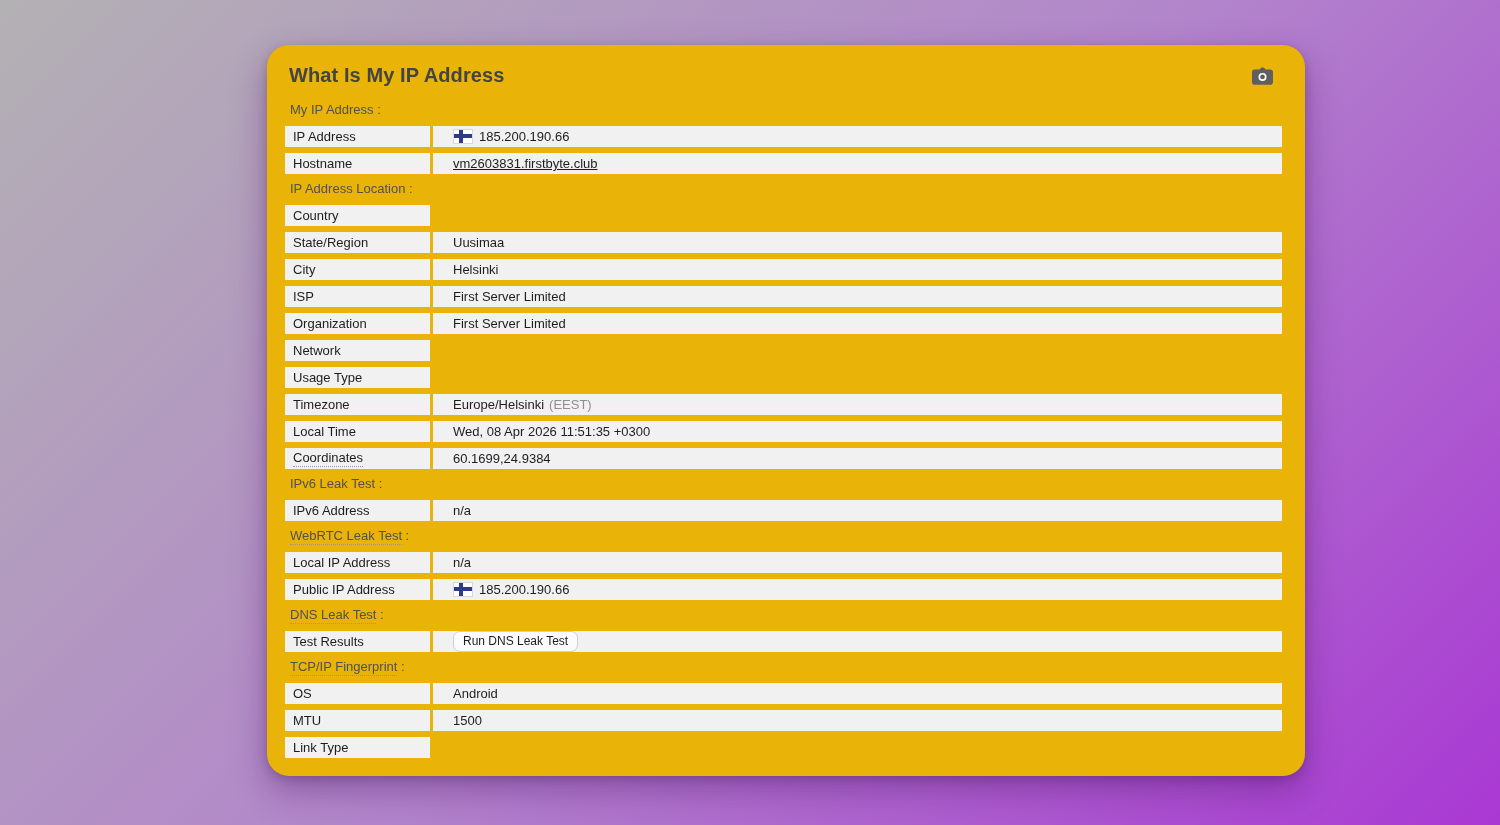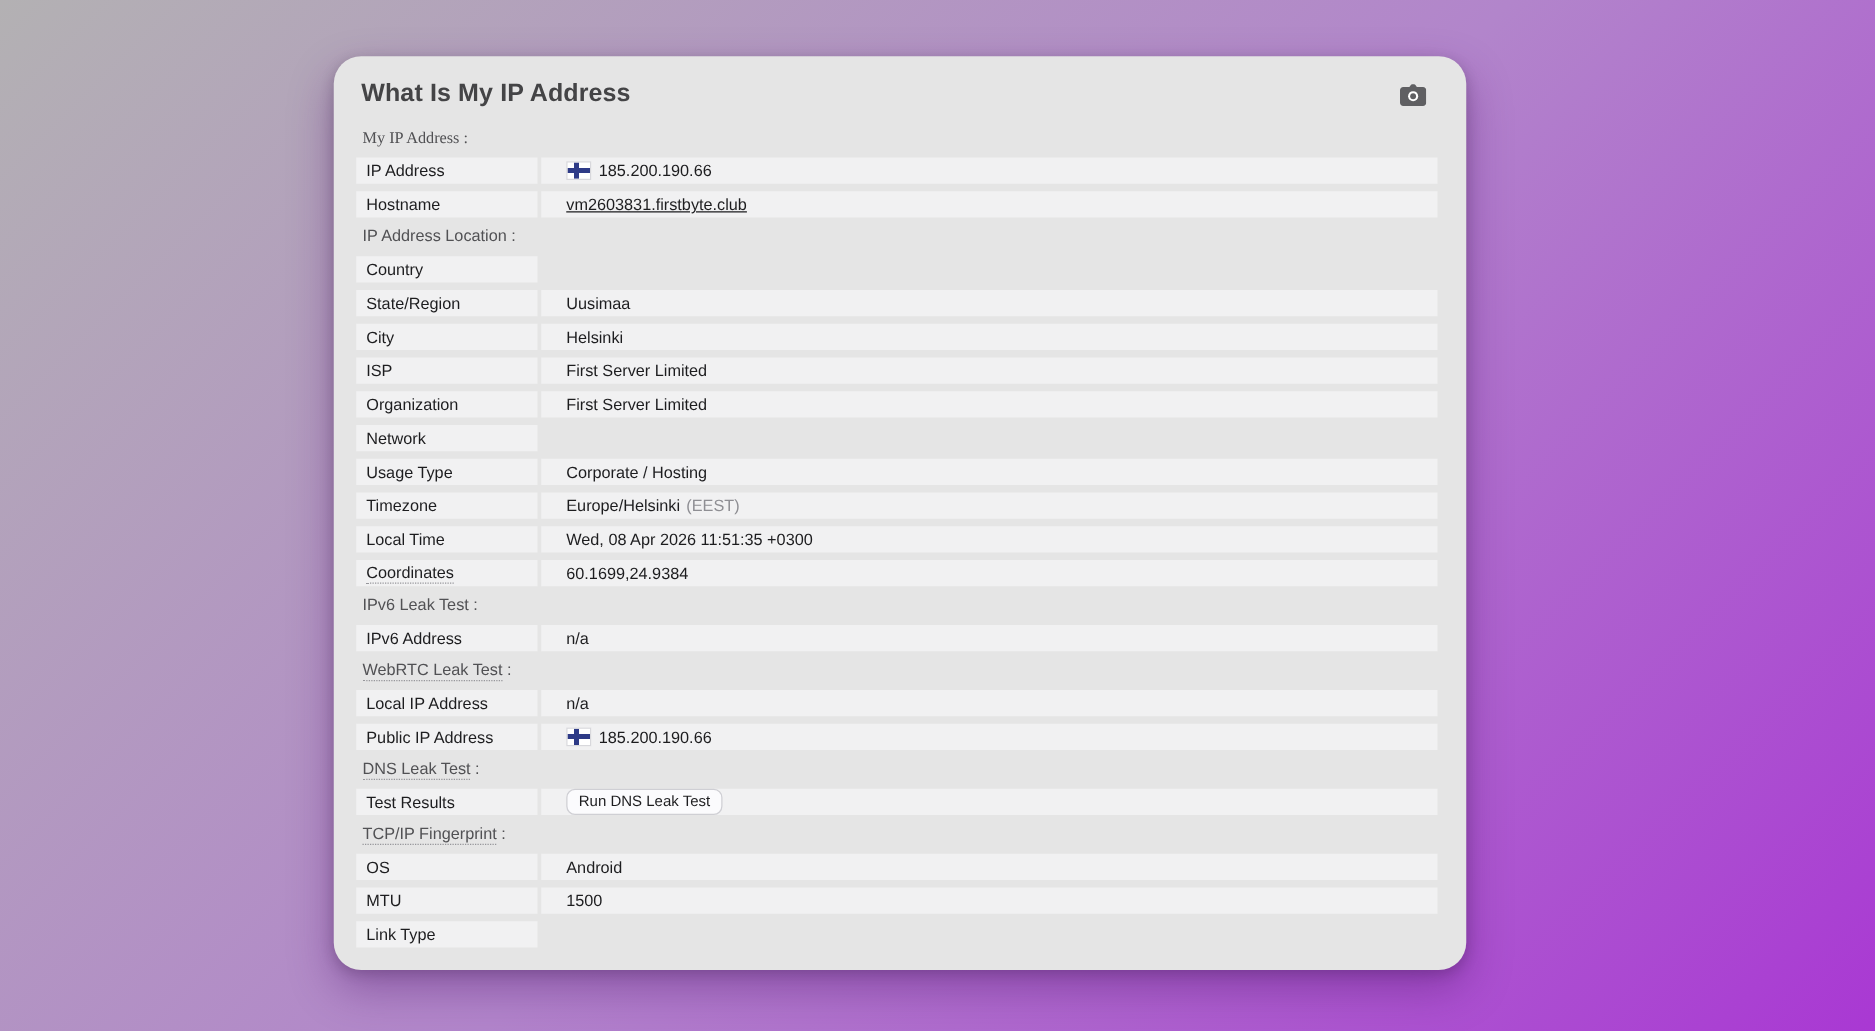--- a/index.html
+++ b/index.html
@@ -5,22 +5,22 @@
   * { margin: 0; padding: 0; box-sizing: border-box; }
   html, body { width: 1500px; height: 825px; overflow: hidden; }
   body {
     font-family: "Liberation Sans", sans-serif;
     background: linear-gradient(135deg, #b3b1b3 0%, #b285cb 52%, #a938d3 100%);
     position: relative;
   }
   .card {
     position: absolute;
     left: 267px; top: 45px;
-    width: 906px; height: 731px;
-    background: #e5e5e5;
+    width: 1038px; height: 731px;
+    background: #eab308;
     border-radius: 22px;
     overflow: hidden;
     padding: 15px 23px 0 18px;
     box-shadow: 0 15px 35px rgba(80, 20, 110, 0.40), 0 3px 10px rgba(0,0,0,0.18);
   }
   .card-header { position: relative; height: 30px; }
   .title {
     font-size: 20px;
     font-weight: 700;
     color: #444446;
@@ -38,21 +38,21 @@
     padding: 0;
   }
   .camera-btn svg { display: block; margin: 0 auto; }
   .section-heading {
     margin: 4px 0 7px;
     padding-left: 5px;
     font-size: 13px;
     line-height: 18px;
     color: #515154;
   }
-  .section-heading.first { margin-top: 11px; font-family: Liberation Serif, serif; }
+  .section-heading.first { margin-top: 11px; }
   .dotted { border-bottom: 1px dotted #96969b; padding-bottom: 1px; }
   .row {
     display: flex;
     height: 21px;
     margin-bottom: 6px;
     font-size: 13px;
     color: #1d1d1f;
   }
   .cell {
     background: #f1f1f2;
@@ -150,21 +150,20 @@
   </div>
   <div class="row">
     <div class="cell label">Organization</div>
     <div class="cell value">First Server Limited</div>
   </div>
   <div class="row">
     <div class="cell label">Network</div>
   </div>
   <div class="row">
     <div class="cell label">Usage Type</div>
-    <div class="cell value">Corporate / Hosting</div>
   </div>
   <div class="row">
     <div class="cell label">Timezone</div>
     <div class="cell value">
       <span>Europe/Helsinki</span>
       <span class="muted">(EEST)</span>
     </div>
   </div>
   <div class="row">
     <div class="cell label">Local Time</div>

